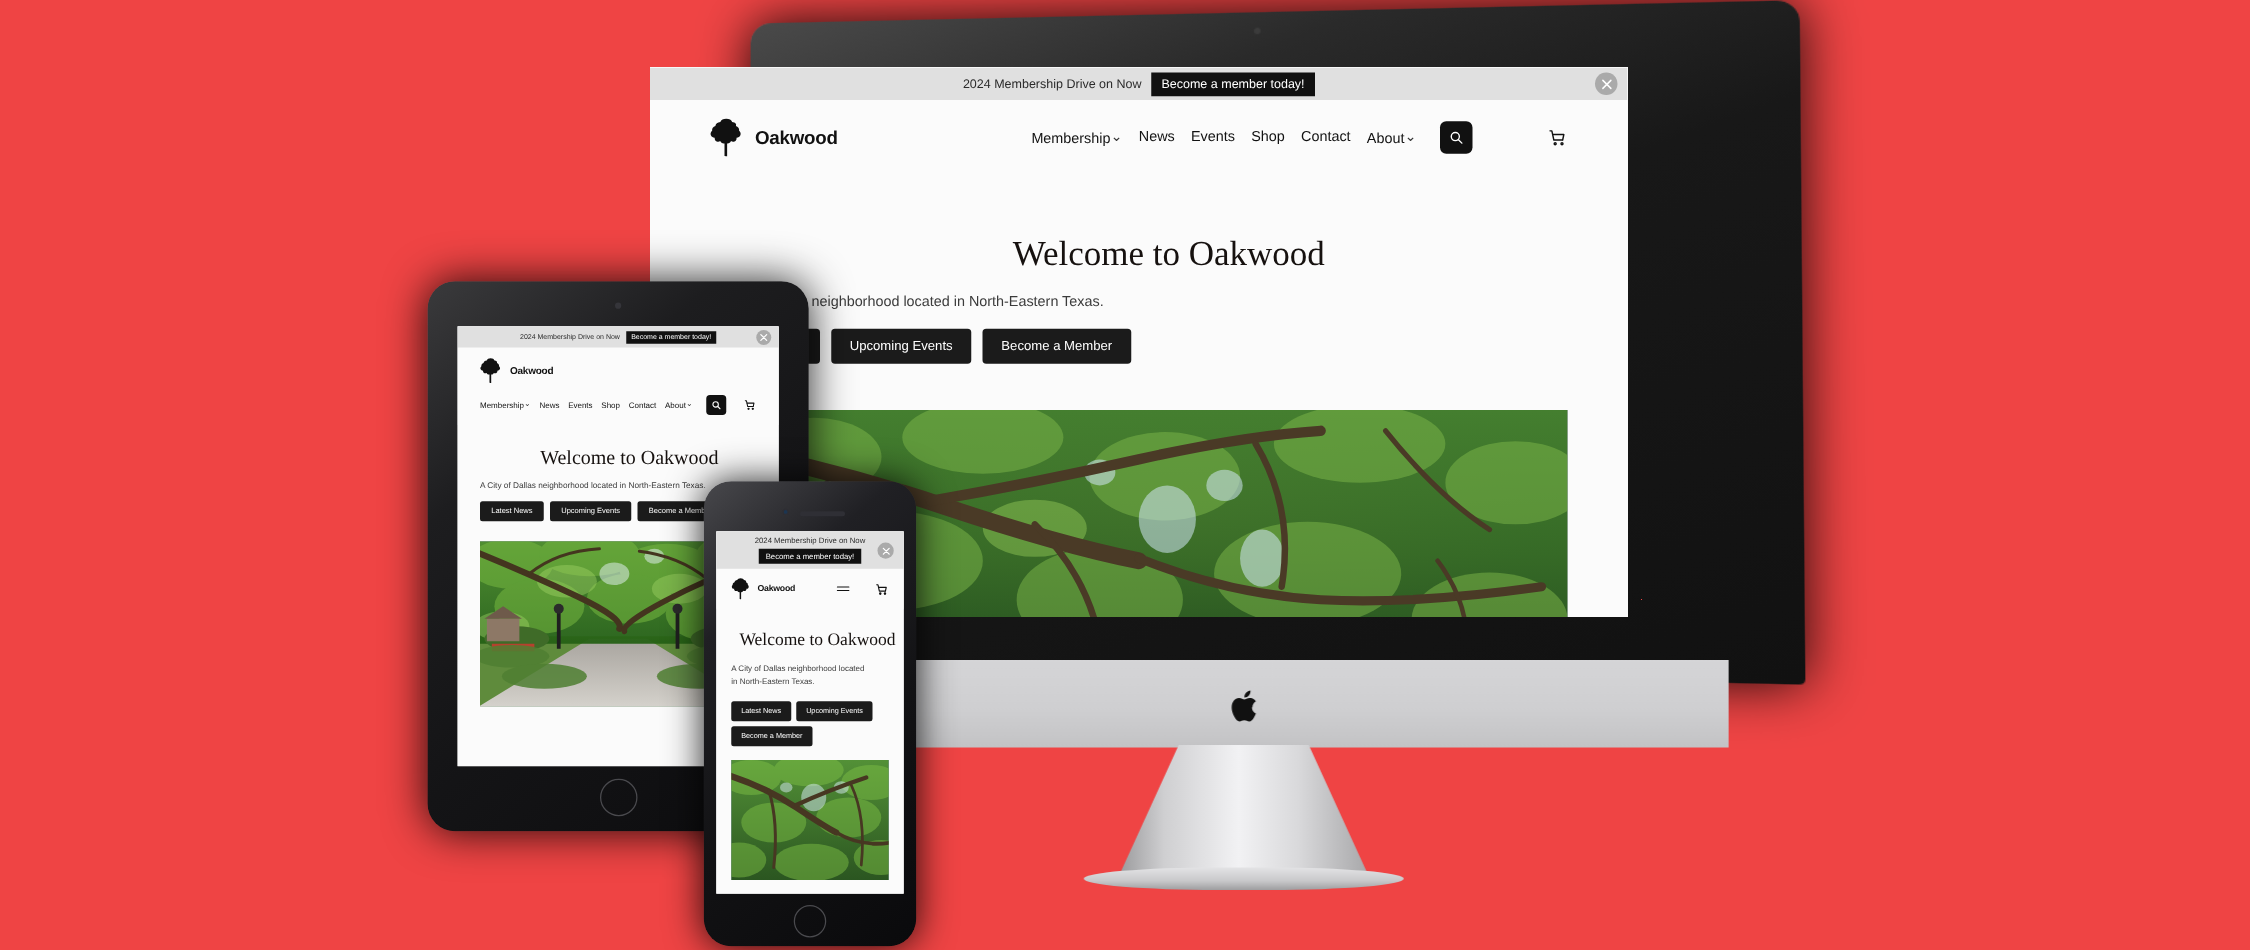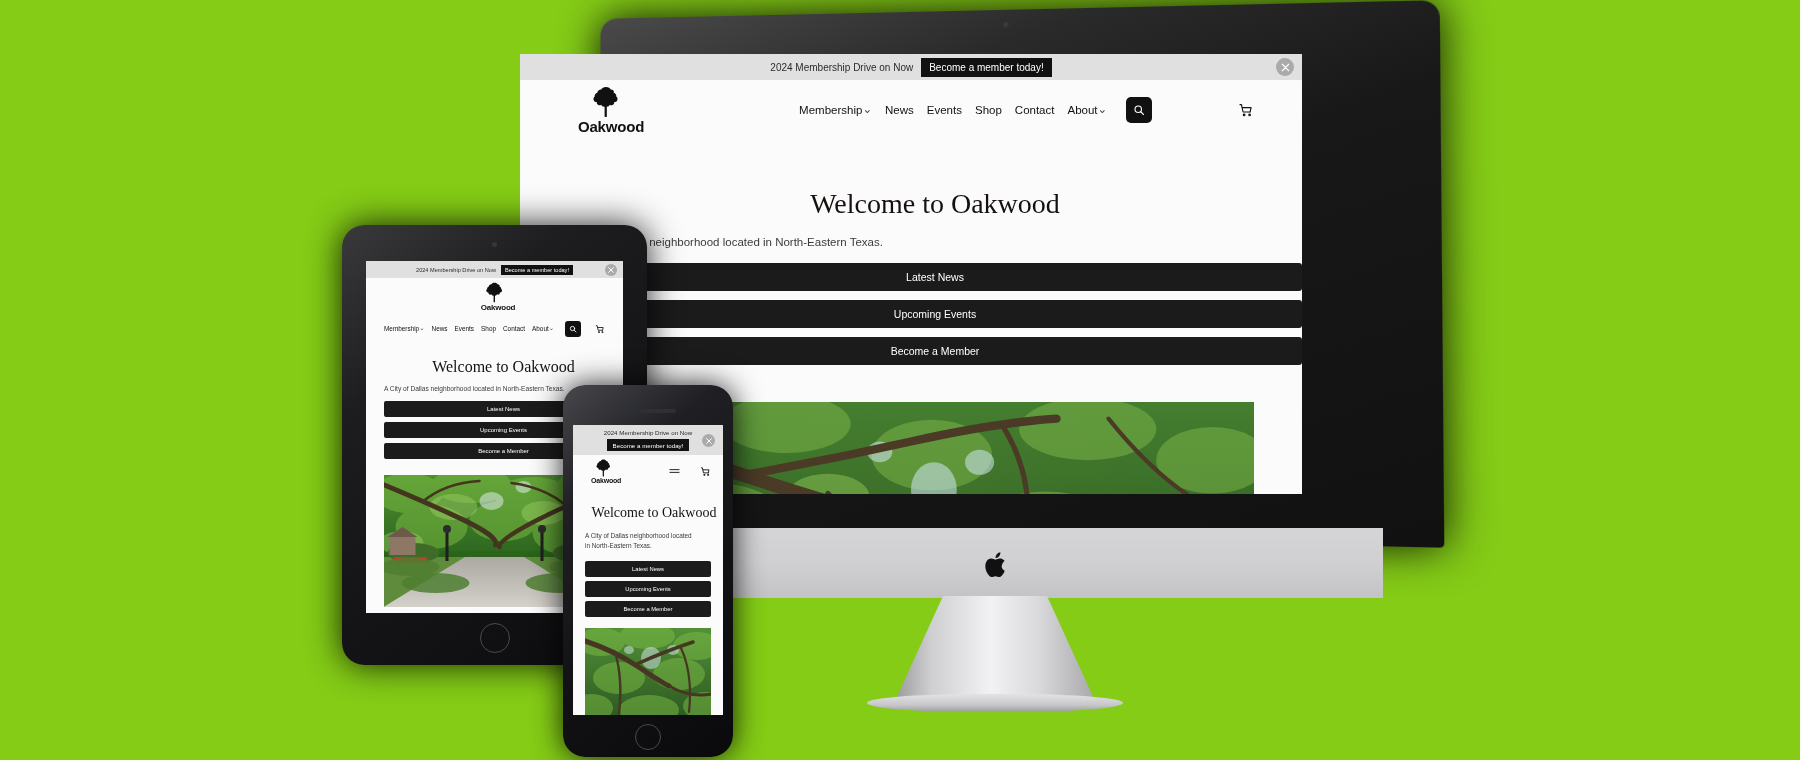--- a/index.html
+++ b/index.html
@@ -2,21 +2,21 @@
 <html><head>
 <meta charset="utf-8">
 <title>Oakwood Responsive Device Mockup</title>
 <style>
   * { box-sizing: border-box; margin: 0; padding: 0; }
   html, body {
     width: 1800px; height: 760px;
     background: #000; overflow: hidden;
     font-family: "Liberation Sans", sans-serif;
   }
-  .stage { position: relative; width: 1800px; height: 760px; background: #84cc16; }
+  .stage { position: relative; width: 1800px; height: 760px; background: #ef4444; }
 
   
   .site { background: #fbfbfb; width: 100%; height: 100%; position: relative; overflow: hidden; }
   .promo-bar {
     background: #e0e0e0; width: 100%;
     display: flex; align-items: center; justify-content: center;
     position: relative;
   }
   .promo-text { color: #2b2b2b; white-space: nowrap; }
   .promo-btn {
@@ -25,38 +25,38 @@
   }
   .promo-close {
     position: absolute; border-radius: 50%;
     background: rgba(160,160,160,.85); color: #fff;
     display: flex; align-items: center; justify-content: center;
     font-weight: 400; line-height: 1; cursor: pointer;
   }
   .promo-close svg { display: block; }
 
   .header { display: flex; align-items: center; background: #fbfbfb; }
-  .brand { display: flex; align-items: center; flex-direction: column; }
+  .brand { display: flex; align-items: center; }
   .brand-name { font-weight: 700; color: #111; letter-spacing: -0.2px; }
   .tree-logo { display: block; }
   .nav { display: flex; align-items: center; }
   .nav a { color: #111; text-decoration: none; white-space: nowrap; cursor: pointer; }
   .caret { display: inline-block; transform: translateY(-1px); opacity: .85; }
   .search-btn {
     background: #111; border-radius: 5px;
     display: flex; align-items: center; justify-content: center;
     cursor: pointer; border: none;
   }
   .search-btn svg { display: block; }
   .cart-icon { margin-left: auto; cursor: pointer; display: block; }
   .hamburger { cursor: pointer; display: block; }
 
   .hero-title { font-family: "Liberation Serif", serif; font-weight: 400; color: #16110f; text-align: center; }
   .hero-sub { color: #3b3b3b; }
-  .cta-row { display: flex; flex-wrap: wrap; flex-direction: column; }
+  .cta-row { display: flex; flex-wrap: wrap; }
   .cta {
     background: #1b1b1b; color: #fff; border: none;
     white-space: nowrap; cursor: pointer; font-family: inherit; border-radius: 3px;
   }
 
   
   .photo { position: relative; overflow: hidden; background: #2d4a1c; }
   .photo svg { display: block; width: 100%; height: 100%; }
 
   

